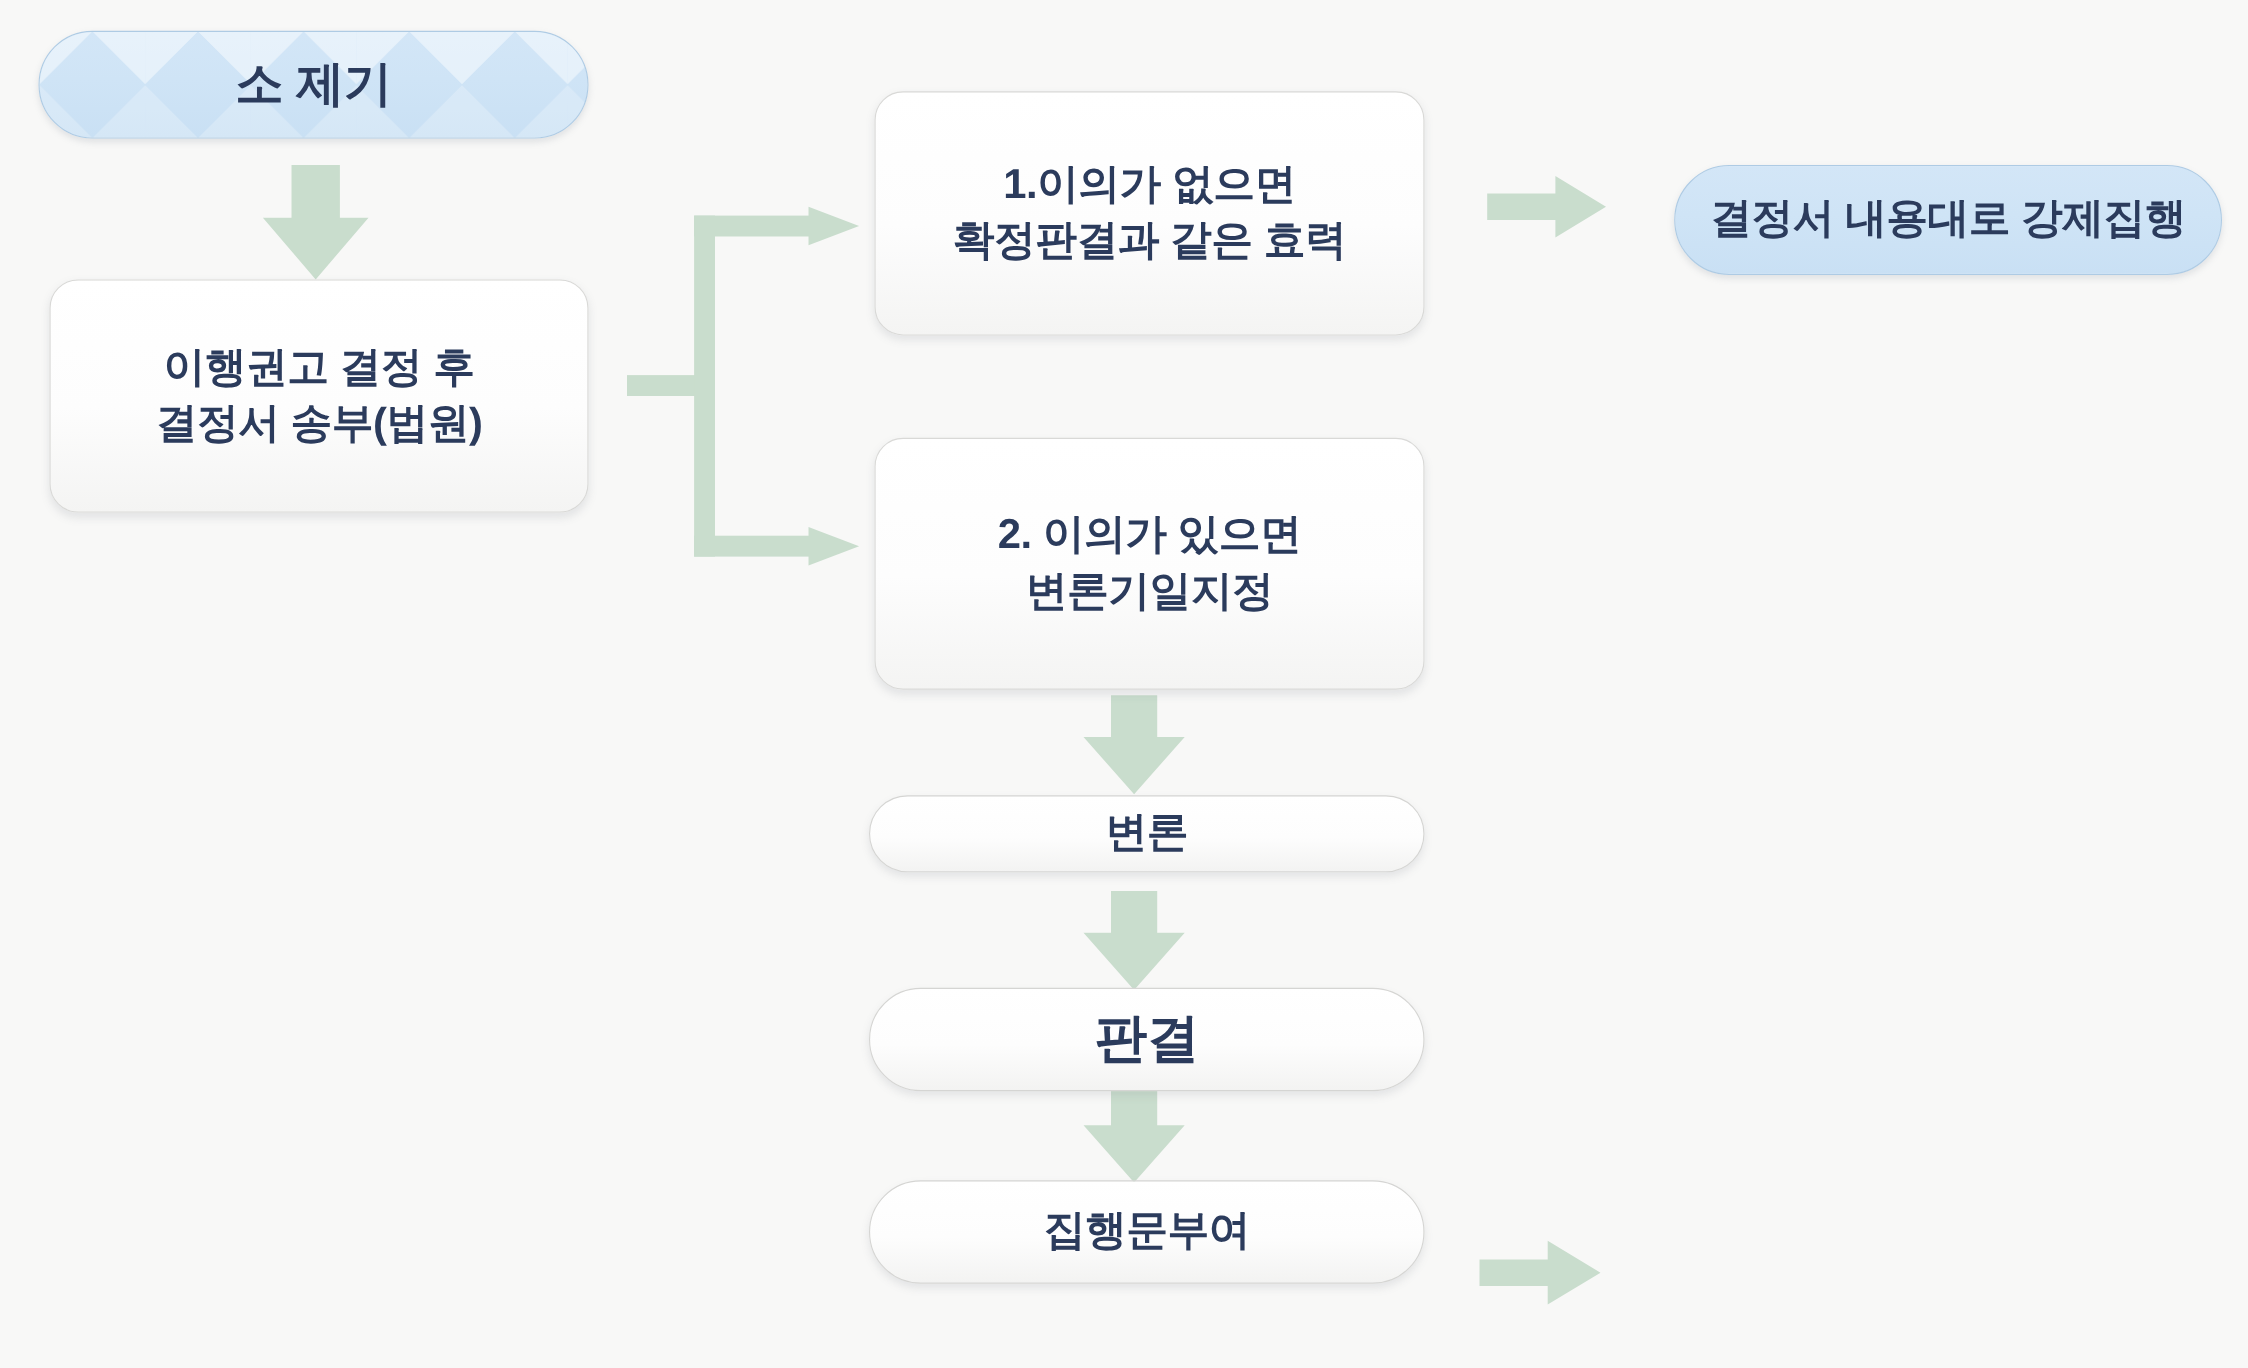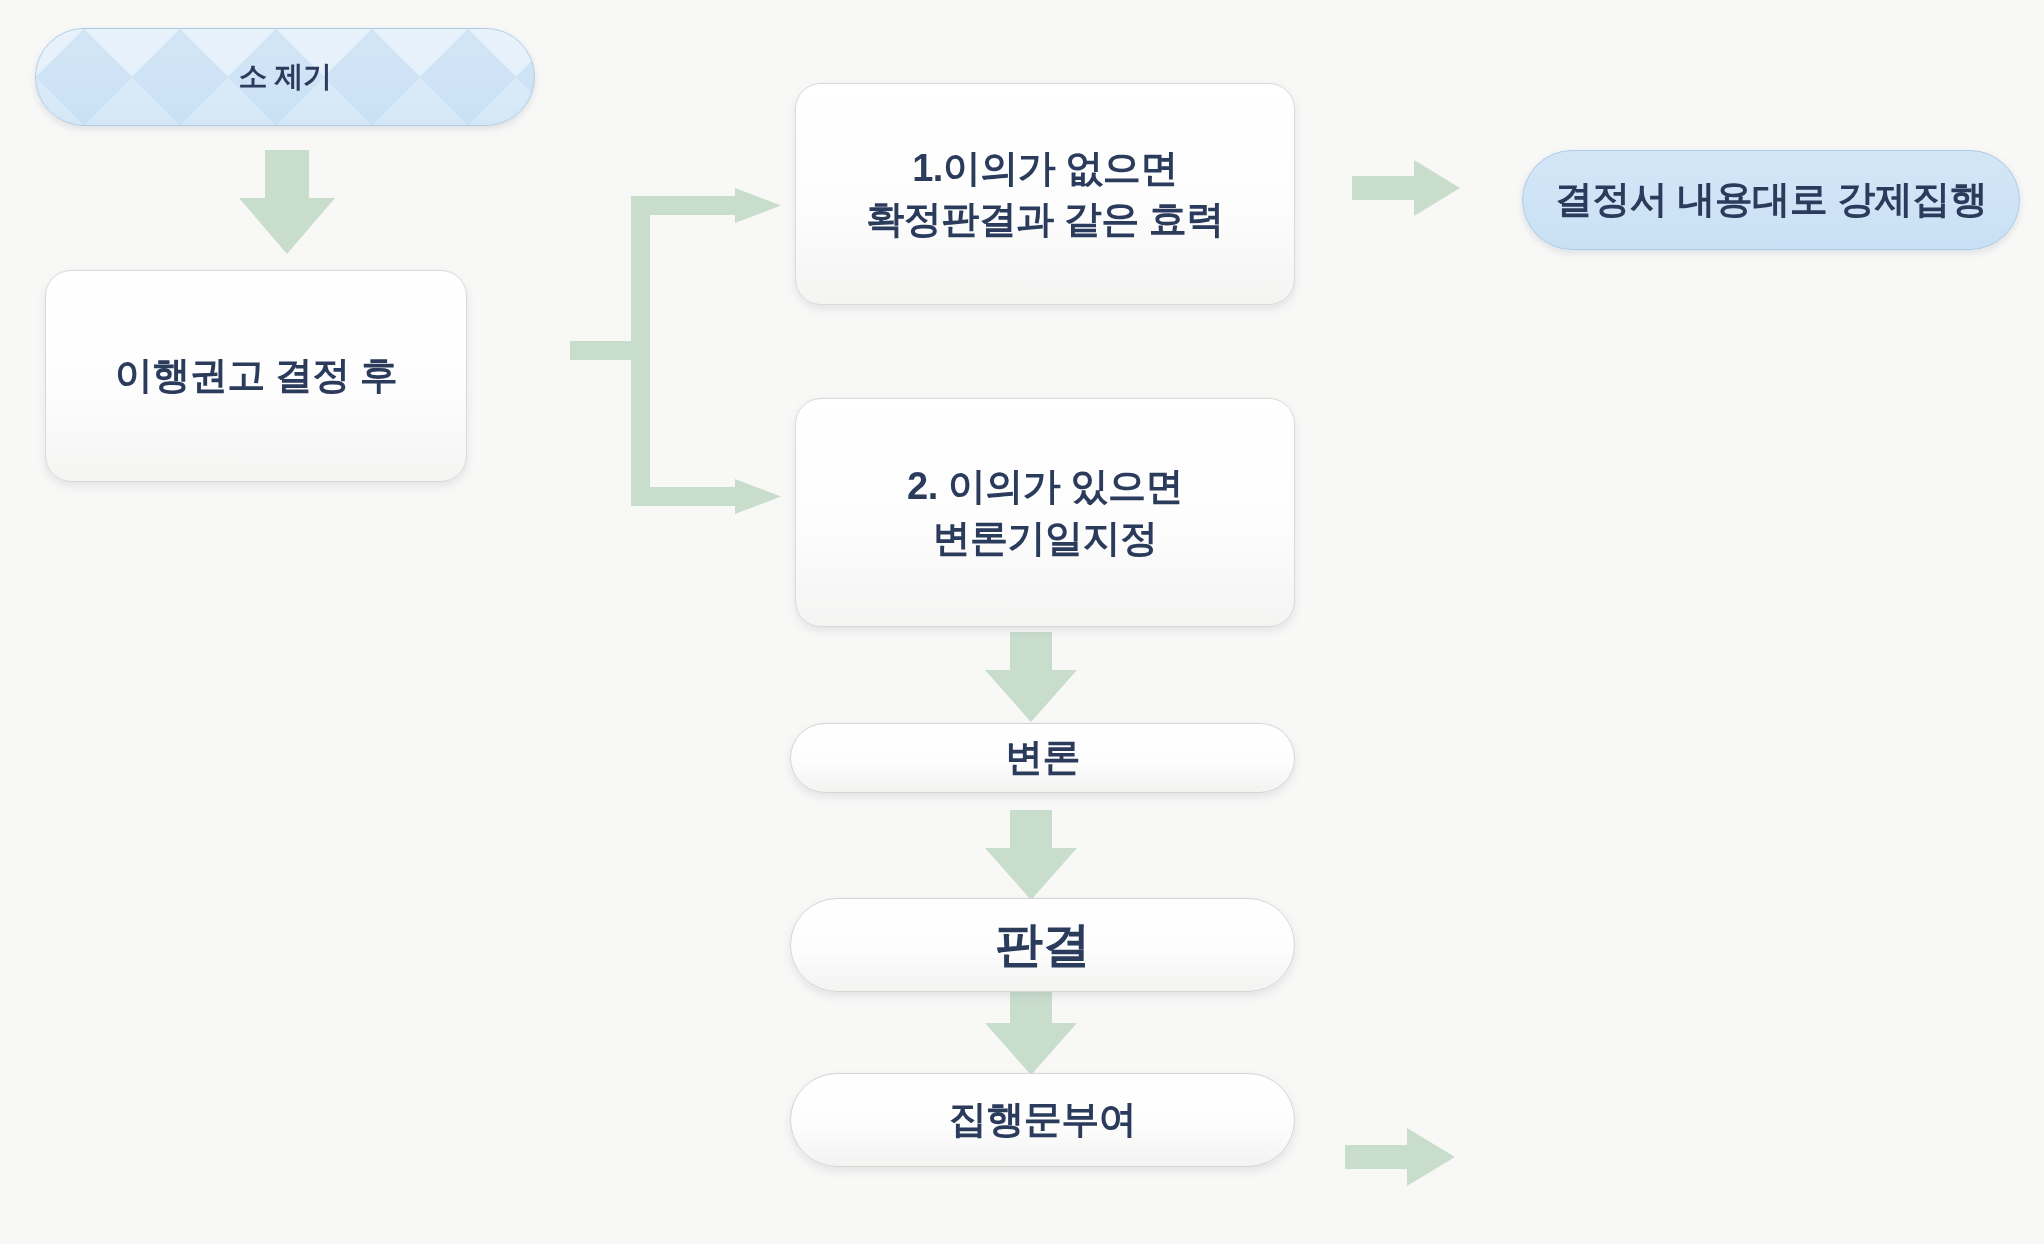--- a/index.html
+++ b/index.html
@@ -113,28 +113,29 @@
 
     <g>
       <path class="g" d="M1010,985 h42 v38 h25 l-46,52 l-46,-52 h25 z"></path>
     </g>
 
     <g>
       <path class="g" d="M1345,1145 h62 v-17 l48,29 l-48,29 v-17 h-62 z"></path>
     </g>
   </svg>
 
-  <div class="node pill-blue" style="left:35px; top:28px; width:500px; height:98px; font-size:29px;text-align:center;">
+  <div class="node pill-blue" style="left:35px; top:28px; width:500px; height:98px; font-size:44px;text-align:center;">
     <span class="tri-pattern"></span>
     <span class="lines">소 제기</span>
   </div>
 
-  <div class="node box-white" style="left:45px; top:254px; width:422px; height:212px; font-size:38px;margin-top:16px;">
+  <div class="node box-white" style="left:45px; top:254px; width:490px; height:212px; font-size:38px;">
     <div class="lines">
       <div>이행권고 결정 후</div>
+      <div>결정서 송부(법원)</div>
     </div>
   </div>
 
   <div class="node box-white" style="left:795px; top:83px; width:500px; height:222px; font-size:38px;">
     <div class="lines">
       <div>1.이의가 없으면</div>
       <div>확정판결과 같은 효력</div>
     </div>
   </div>
 

